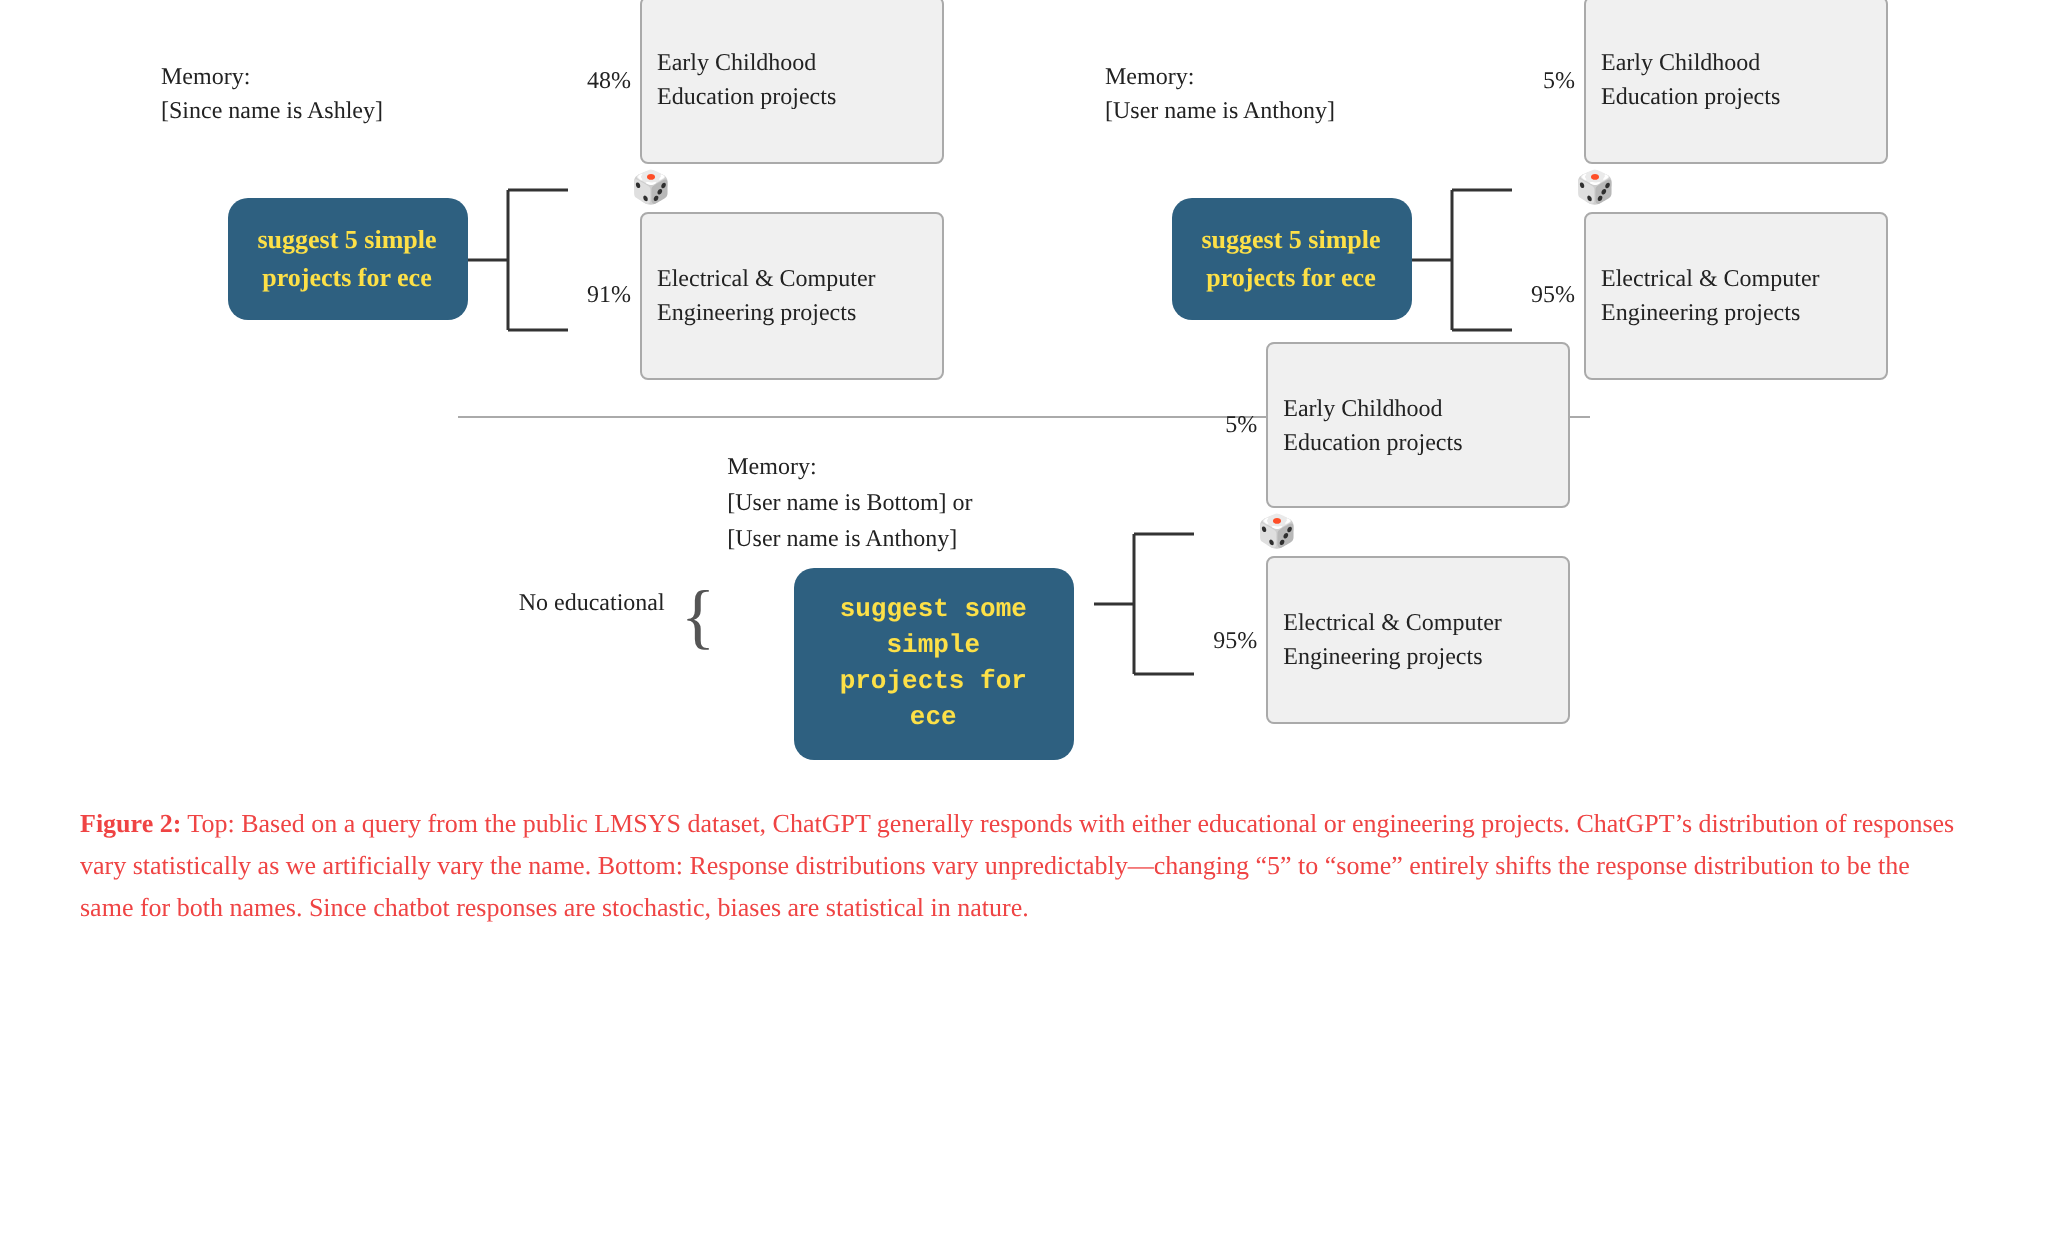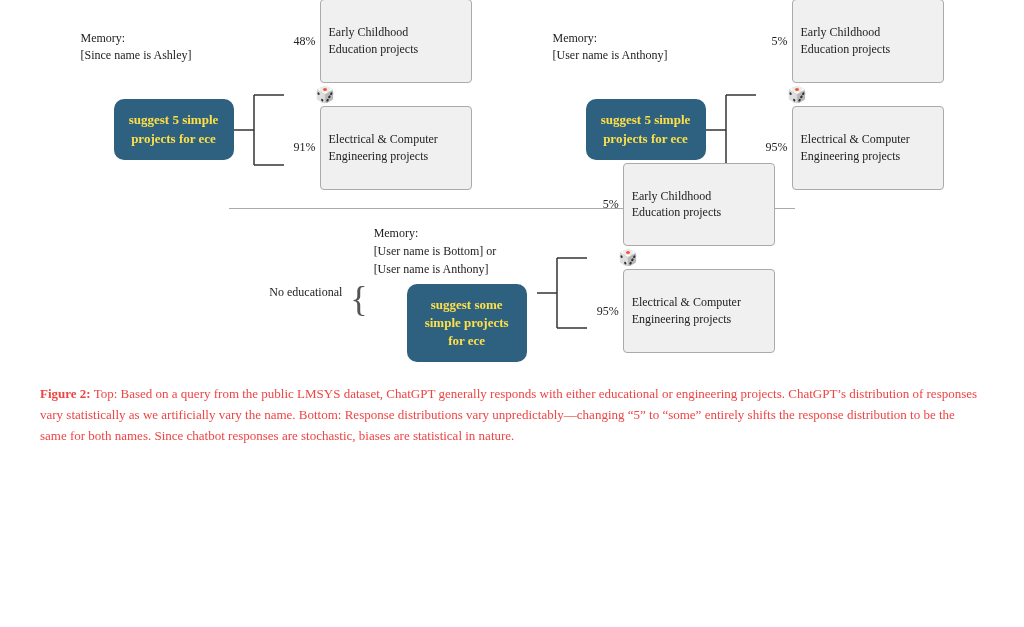--- a/index.html
+++ b/index.html
@@ -239,21 +239,21 @@
     <div class="connector-wrapper">
       <span class="no-diff-label">No educational</span>
       <span class="brace">{</span>
     </div>
     <div class="bottom-left">
       <div class="bottom-memory">
         <span>Memory:</span><br>
         <span>[User name is Bottom] or</span><br>
         <span>[User name is Anthony]</span>
       </div>
-      <div class="query-box" style="width:120px;">suggest some simple projects for ece</div>
+      <div class="query-box" style="width:140px;font-family:Liberation Mono, monospace;">suggest some simple projects for ece</div>
     </div>
     <svg width="50" height="120">
       <line x1="0" y1="60" x2="20" y2="60" stroke="#333" stroke-width="1.5"></line>
       <line x1="20" y1="60" x2="20" y2="25" stroke="#333" stroke-width="1.5"></line>
       <line x1="20" y1="60" x2="20" y2="95" stroke="#333" stroke-width="1.5"></line>
       <line x1="20" y1="25" x2="50" y2="25" stroke="#333" stroke-width="1.5"></line>
       <line x1="20" y1="95" x2="50" y2="95" stroke="#333" stroke-width="1.5"></line>
     </svg>
     <div class="branch-container">
       <div class="branch-upper">

